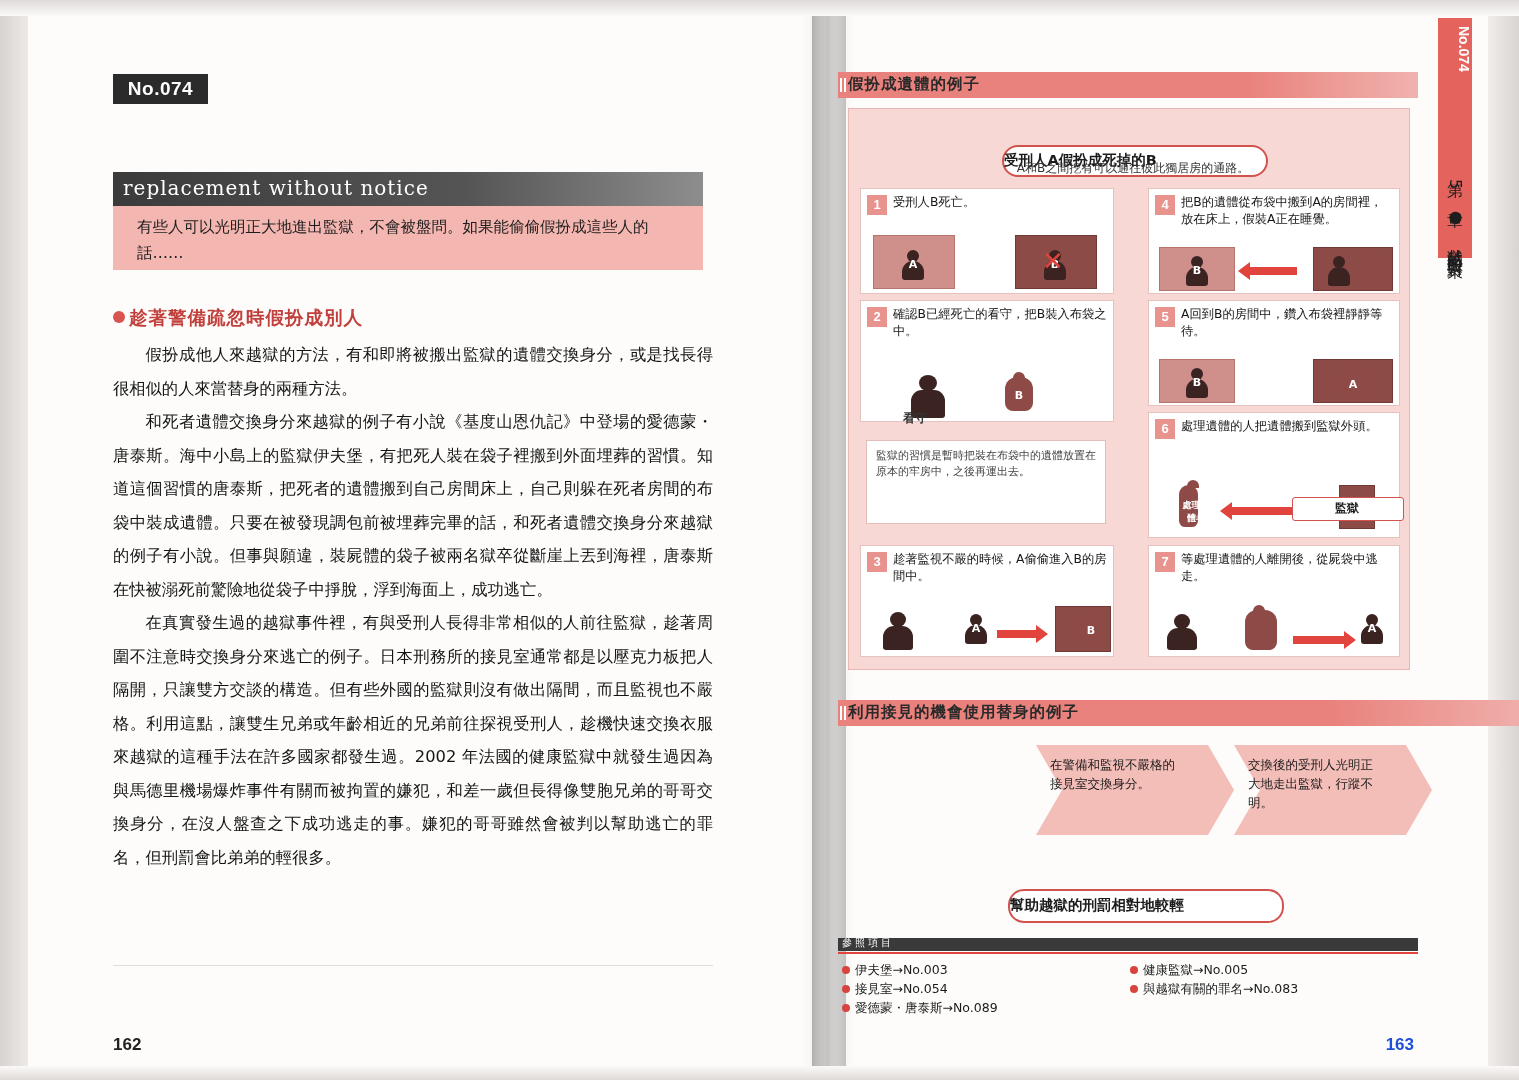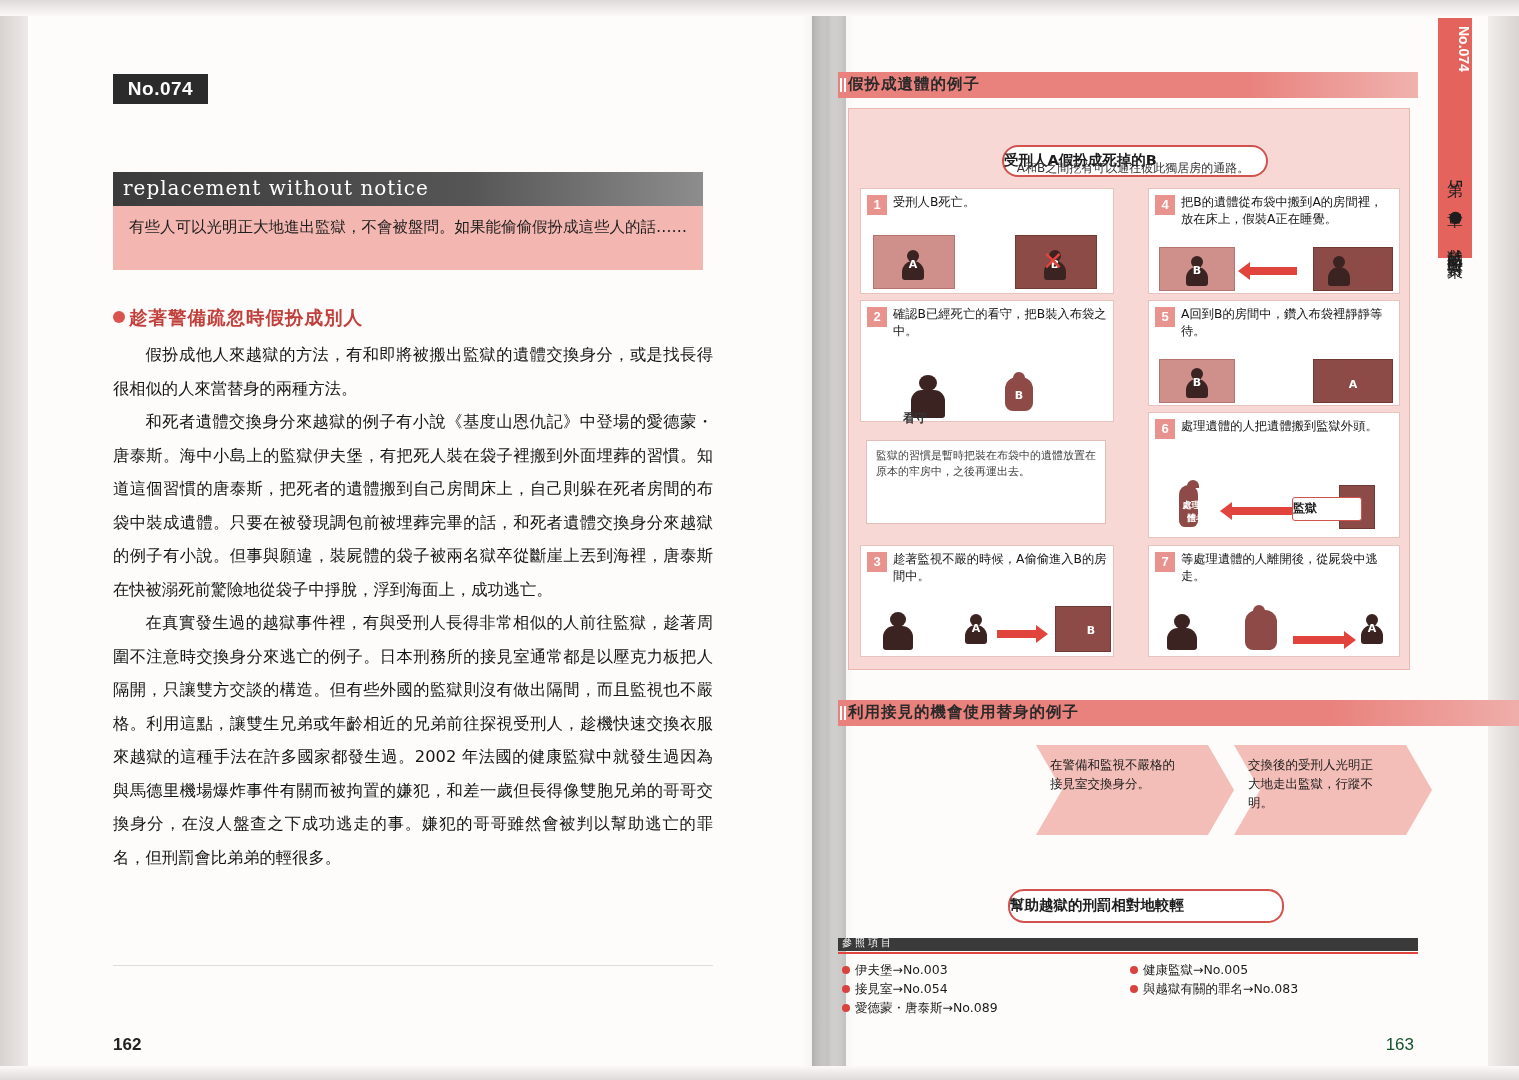--- a/index.html
+++ b/index.html
@@ -23,21 +23,21 @@
   .edge-bottom{position:absolute;left:0;bottom:0;width:1519px;height:14px;background:linear-gradient(to top,#dedad8,#fbf9f8);}
 
   
   .no-badge{position:absolute;left:113px;top:74px;width:95px;height:30px;background:#2b2b2b;color:#fff;
     font-family:"Liberation Sans", sans-serif;font-weight:bold;font-size:19px;line-height:30px;text-align:center;letter-spacing:.5px;}
   .title-band{position:absolute;left:113px;top:104px;width:590px;height:68px;background:linear-gradient(to right,#e98b87 0%,#e98b87 55%,#b35c58 100%);}
   .title-band .t{position:absolute;left:8px;top:-2px;font-family:"DejaVu Sans", sans-serif;font-weight:bold;font-size:50px;color:#1b1b1b;letter-spacing:2px;}
   .en-band{position:absolute;left:113px;top:172px;width:590px;height:34px;background:linear-gradient(to right,#3b3b3b 0%,#555 60%,#8d8d8d 100%);}
   .en-band .t{position:absolute;left:10px;top:4px;font-family:"DejaVu Serif", serif;font-size:20px;color:#fff;letter-spacing:1px;}
   .lede{position:absolute;left:113px;top:206px;width:590px;height:64px;background:#f4b6b1;
-    padding:8px 16px;box-sizing:border-box;font-size:15.5px;line-height:26px;color:#1d1d1d;}
+    padding:8px 24px;box-sizing:border-box;font-size:15.5px;line-height:26px;color:#1d1d1d;}
 
   .sec-head{position:absolute;left:113px;top:305px;font-size:18.5px;font-weight:bold;color:#c2403c;letter-spacing:1px;}
   .sec-head .dot{display:inline-block;width:12px;height:12px;border-radius:50%;background:#d9534f;margin-right:4px;vertical-align:1px;}
 
   .body-col{position:absolute;left:113px;top:338px;width:600px;font-size:16.3px;line-height:33.5px;color:#141414;text-align:justify;}
   .body-col p{margin:0;text-indent:2em;}
   .rule{position:absolute;left:113px;top:965px;width:600px;height:1px;background:#ddd;}
   .folio-left{position:absolute;left:113px;top:1035px;font-family:"Liberation Sans", sans-serif;font-size:17px;font-weight:bold;color:#222;}
 
   
@@ -86,21 +86,21 @@
   .chev{position:absolute;background:#f3bdb8;}
   .chev .ctxt{position:absolute;left:14px;top:10px;right:26px;font-size:12.5px;line-height:19px;color:#1c1c1c;}
   .chev .tip{position:absolute;right:-26px;top:0;width:0;height:0;border-left:26px solid #f3bdb8;border-top:45px solid transparent;border-bottom:45px solid transparent;}
   .chev .notch{position:absolute;left:0;top:0;width:0;height:0;border-left:26px solid #fdfcfb;border-top:45px solid transparent;border-bottom:45px solid transparent;}
 
   .see-hdr{position:absolute;left:838px;top:938px;width:580px;height:13px;background:#3a3a3a;}
   .see-hdr .t{position:absolute;left:4px;top:-2px;font-size:10px;color:#fff;letter-spacing:3px;}
   .see-line{position:absolute;left:838px;top:952px;width:580px;height:2px;background:#e0443c;}
   .see-item{position:absolute;font-size:12.5px;color:#1b1b1b;}
   .see-item .d{display:inline-block;width:8px;height:8px;border-radius:50%;background:#d9433d;margin-right:5px;}
-  .folio-right{position:absolute;right:105px;top:1035px;font-family:"Liberation Sans", sans-serif;font-size:17px;font-weight:normal;color:#14532d;}
+  .folio-right{position:absolute;right:105px;top:1035px;font-family:"Liberation Sans", sans-serif;font-size:17px;font-weight:bold;color:#1d4ed8;}
 </style>
 </head>
 <body>
 
 <div class="page">
   <div class="edge-left"></div>
   <div class="edge-right"></div>
   <div class="sheet-left"></div>
   <div class="sheet-right"></div>
   <div class="gutter"></div>
@@ -245,21 +245,21 @@
     <div class="num">6</div>
     <div class="txt">處理遺體的人把遺體搬到監獄外頭。</div>
     <div class="art" style="height:66px;">
       <div class="bag" style="left:26px;top:18px;width:19px;height:42px;">
         <div class="lbl" style="width:34px;top:14px;font-size:9px;">處理遺體者</div>
       </div>
       <div class="arrow-l" style="left:78px;top:40px;width:84px;"></div>
       <div class="cell dark" style="left:186px;top:18px;width:34px;height:42px;"></div>
     </div>
   </div>
-  <div class="pill" style="left:1292px;top:478px;width:68px;height:22px;line-height:20px;border-width:1px;border-radius:3px;font-size:12px;">監獄</div>
+  <div class="pill" style="left:1292px;top:478px;width:68px;height:22px;line-height:20px;border-width:1px;border-radius:3px;font-size:12px;padding-left:42px;">監獄</div>
 
   <div class="step" style="left:1148px;top:545px;width:250px;height:110px;">
     <div class="num">7</div>
     <div class="txt">等處理遺體的人離開後，從屍袋中逃走。</div>
     <div class="art" style="height:56px;">
       <div class="person" style="left:14px;top:18px;width:30px;height:36px;">
         <div class="head" style="left:7px;width:16px;height:15px;"></div>
         <div class="body" style="top:14px;width:30px;height:22px;"></div>
       </div>
       <div class="bag" style="left:92px;top:14px;width:32px;height:40px;"></div>

